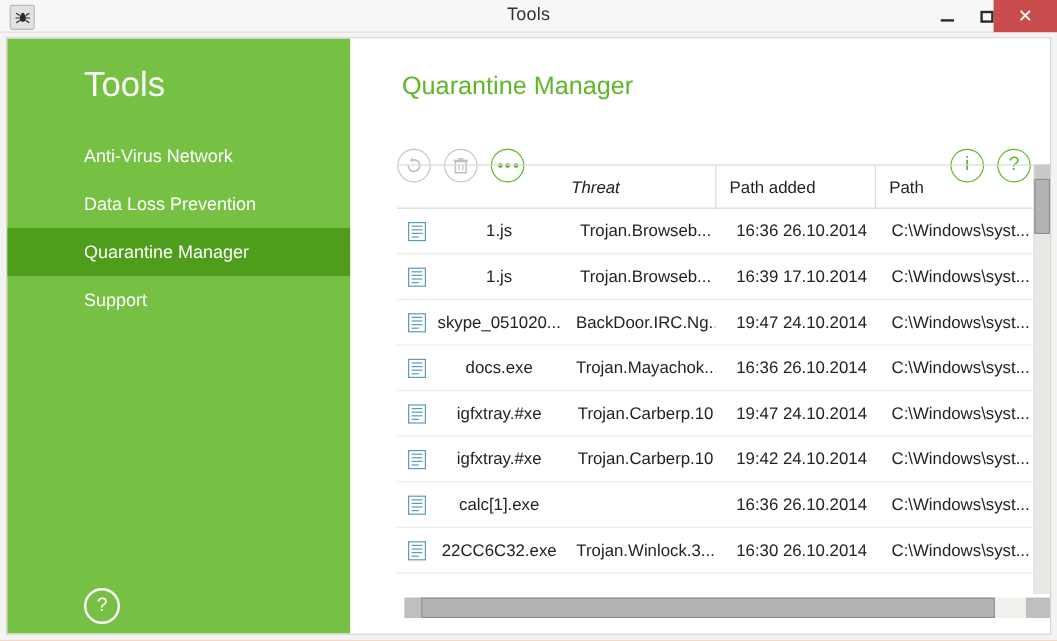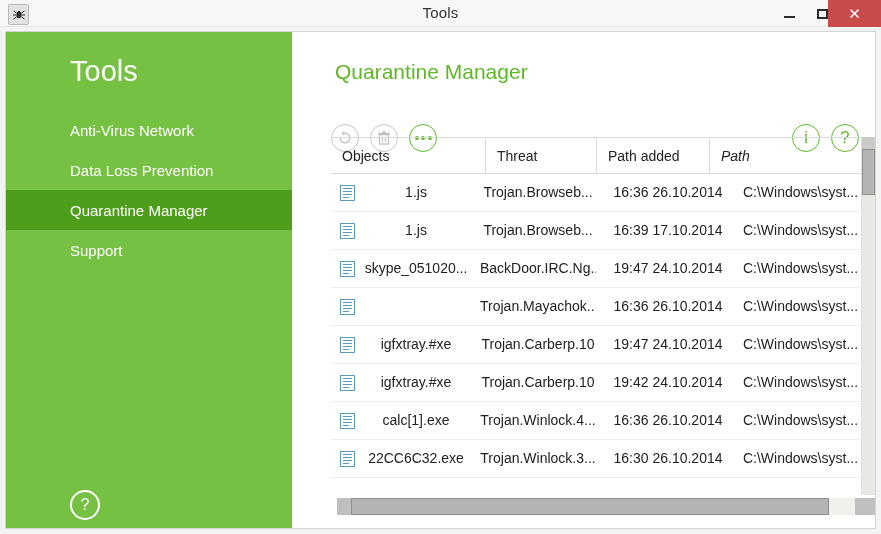--- a/index.html
+++ b/index.html
@@ -188,23 +188,23 @@
     height: 36px;
     line-height: 36px;
     font-size: 14px;
     color: #222222;
     box-sizing: border-box;
     padding-left: 11px;
     cursor: pointer;
   }
   .th + .th { border-left: 1px solid #d9d9d9; }
   .col0 { left: 0px;   width: 138px; }
-  .col1 { left: 154px; width: 127px; }
+  .col1 { left: 134px; width: 127px; font-style: italic; }
   .col2 { left: 265px; width: 133px; }
-  .col3 { left: 378px; width: 132px; font-style: italic; }
+  .col3 { left: 398px; width: 132px; }
 
   .rows { position: relative; text-align: center; }
   .row {
     position: relative;
     height: 38px;
     border-bottom: 1px solid #ececec;
     box-sizing: border-box;
     cursor: pointer;
   }
   .cell {
@@ -381,21 +381,20 @@
           <div class="tb-btn tb-enabled" style="left:500px;top:0px;">
             <span class="icon-i">i</span>
           </div>
           <div class="tb-btn tb-enabled" style="left:539px;top:0px;">
             <span class="icon-q">?</span>
           </div>
         </div>
 
         <div class="table-wrap">
           <div class="table-head">
-            <div class="th col0">Objects</div>
             <div class="th col1">Threat</div>
             <div class="th col2">Path added</div>
             <div class="th col3">Path</div>
           </div>
 
           <div class="rows">
 
             <div class="row">
               <div class="file-icon">
                   <span></span>
@@ -435,20 +434,21 @@
               <div class="cell c3">C:\Windows\syst...</div>
             </div>
 
             <div class="row">
               <div class="file-icon">
                   <span></span>
                   <span></span>
                   <span></span>
                   <span></span>
                 </div>
+              <div class="cell c0">docs.exe</div>
               <div class="cell c1">Trojan.Mayachok...</div>
               <div class="cell c2">16:36 26.10.2014</div>
               <div class="cell c3">C:\Windows\syst...</div>
             </div>
 
             <div class="row">
               <div class="file-icon">
                   <span></span>
                   <span></span>
                   <span></span>
@@ -474,21 +474,20 @@
             </div>
 
             <div class="row">
               <div class="file-icon">
                   <span></span>
                   <span></span>
                   <span></span>
                   <span></span>
                 </div>
               <div class="cell c0">calc[1].exe</div>
-              <div class="cell c1">Trojan.Winlock.4...</div>
               <div class="cell c2">16:36 26.10.2014</div>
               <div class="cell c3">C:\Windows\syst...</div>
             </div>
 
             <div class="row">
               <div class="file-icon">
                   <span></span>
                   <span></span>
                   <span></span>
                   <span></span>

